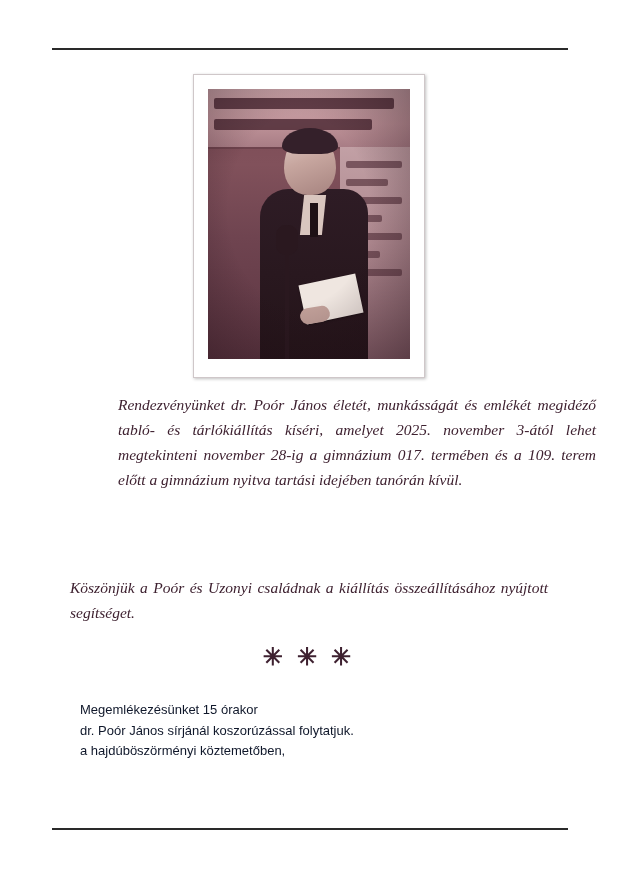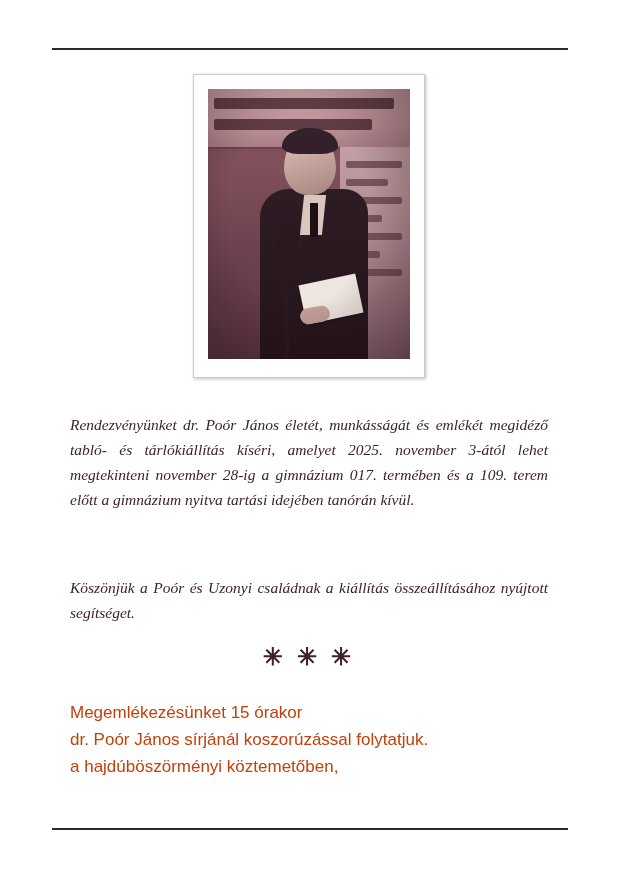--- a/index.html
+++ b/index.html
@@ -207,44 +207,44 @@
   .para {
     position: absolute;
     left: 70px;
     width: 478px;
     font-style: italic;
     font-size: 15.5px;
     line-height: 1.62;
     text-align: justify;
     color: #3e2130;
   }
-  .para-1 { top: 412px; }
+  .para-1 { top: 392px; margin-left: 48px; }
   .para-2 { top: 575px; }
 
   .stars {
     position: absolute;
     top: 643px;
     left: 70px;
     width: 478px;
     text-align: center;
     font-size: 24px;
     letter-spacing: 4px;
     font-weight: bold;
     color: #3e2130;
   }
 
   .closing {
     position: absolute;
-    left: 70px;
+    left: 80px;
     top: 700px;
     width: 478px;
     font-family: "Liberation Sans", sans-serif;
-    font-size: 17px;
+    font-size: 13px;
     line-height: 1.58;
-    color: #c2410c;
+    color: #0f172a;
     font-style: normal;
   }
   .closing .ln { display: block; }
 </style>
 </head>
 <body>
 
 <div class="page">
 
   <div class="rule rule-top"></div>

